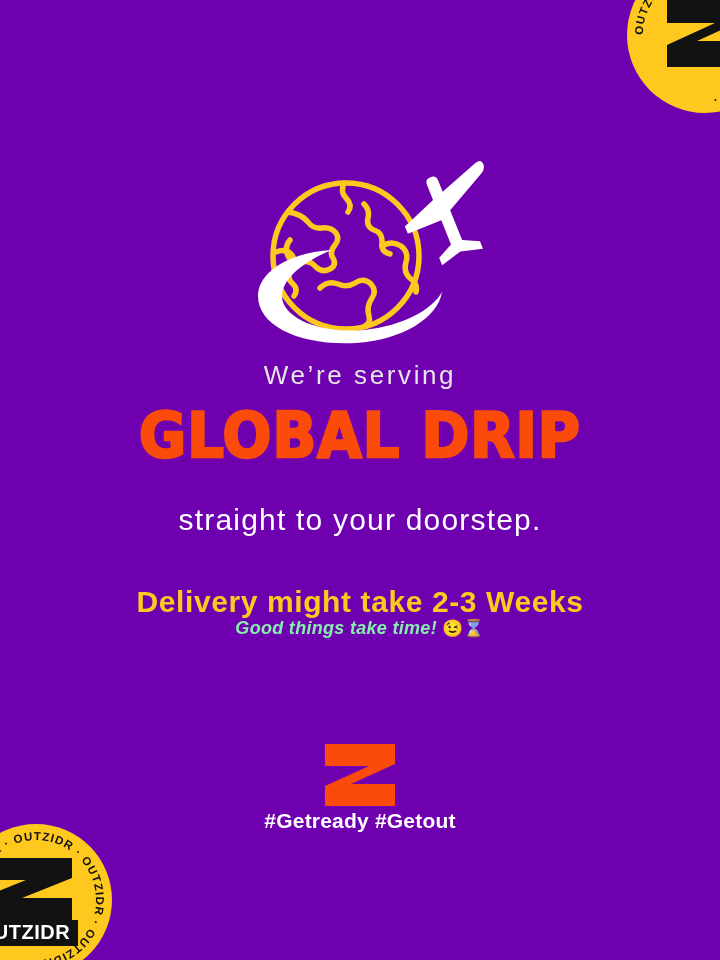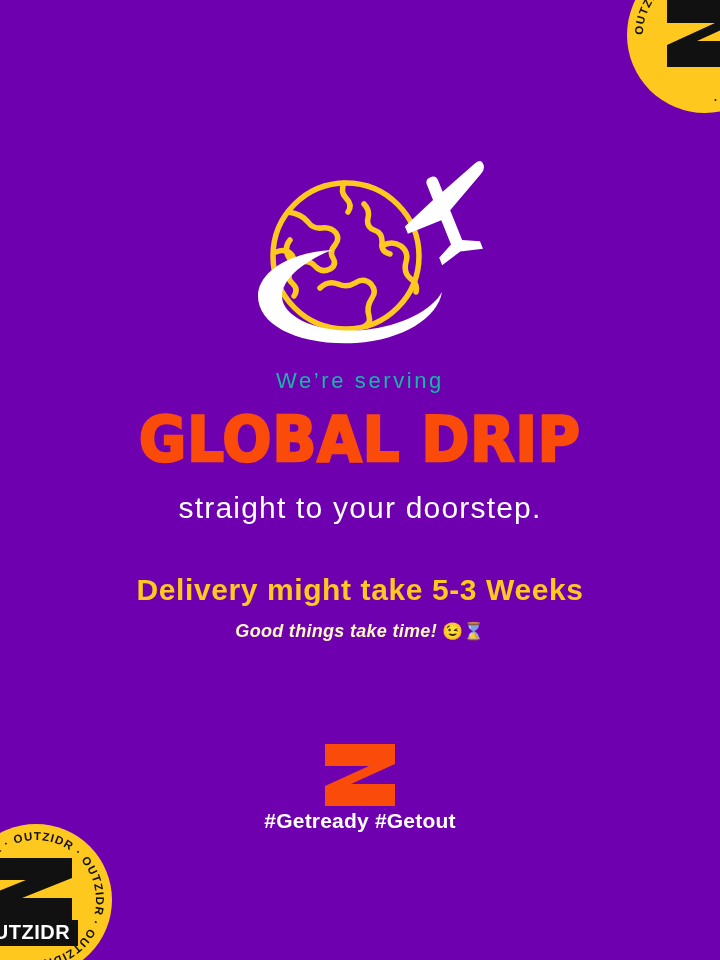--- a/index.html
+++ b/index.html
@@ -70,63 +70,63 @@
 
   
   .copy {
     position: absolute;
     left: 0;
     right: 0;
     top: 362px;
     text-align: center;
   }
   .line-serving {
-    color: #14b8a6;
-    font-size: 22px;
+    color: #e5e5e5;
+    font-size: 26px;
     font-weight: 400;
     letter-spacing: 2.6px;
     line-height: 1;
-    margin: 8px;
+    margin: 0;
   }
   .line-headline {
     color: #FA4B0A;
     font-size: 62px;
     font-weight: 700;
     letter-spacing: 1px;
     line-height: 1;
     margin: 17px 0 0 0;
     transform: scaleX(1.03);
     font-family: "DejaVu Sans", sans-serif;
     font-stretch: condensed;
     -webkit-text-stroke: 2.5px #FA4B0A;
   }
   .line-doorstep {
     color: #FFFFFF;
     font-size: 30px;
     font-weight: 400;
     letter-spacing: 1.2px;
     line-height: 1;
-    margin: 22px 0 0 0;
+    margin: 38px 0 0 0;
   }
   .line-delivery {
     color: #FFC81E;
     font-size: 30px;
     font-weight: 700;
     letter-spacing: 0.6px;
     line-height: 1;
     margin: 52px 0 0 0;
   }
   .line-tagline {
-    color: #fef9c3;
+    color: #86efac;
     font-size: 18px;
     font-weight: 700;
     font-style: italic;
     letter-spacing: 0.3px;
     line-height: 1;
-    margin: 17px 0 0 0;
+    margin: 2px 0 0 0;
   }
   .emoji {
     font-style: normal;
     font-size: 17px;
     letter-spacing: 0;
   }
 
   
   .footer {
     position: absolute;
@@ -200,21 +200,21 @@
         <rect x="47" y="24" width="5" height="4" rx="1.5"></rect>
         <rect x="57" y="30" width="5" height="4" rx="1.5"></rect>
       </g>
     </svg>
   </div>
 
   <div class="copy">
     <p class="line-serving">We’re serving</p>
     <p class="line-headline">GLOBAL DRIP</p>
     <p class="line-doorstep">straight to your doorstep.</p>
-    <p class="line-delivery">Delivery might take 5-3 Weeks</p>
+    <p class="line-delivery">Delivery might take 2-3 Weeks</p>
     <p class="line-tagline">
       <span>Good things take time!</span>
       <span class="emoji">😉⌛</span>
     </p>
   </div>
 
   <div class="footer">
     <svg class="zmark" viewBox="0 0 78 62" xmlns="http://www.w3.org/2000/svg">
       <path d="M4 0 H74 V20 L30 40 H74 V62 H4 V42 L48 22 H4 Z" fill="#FA4B0A"></path>
     </svg>

